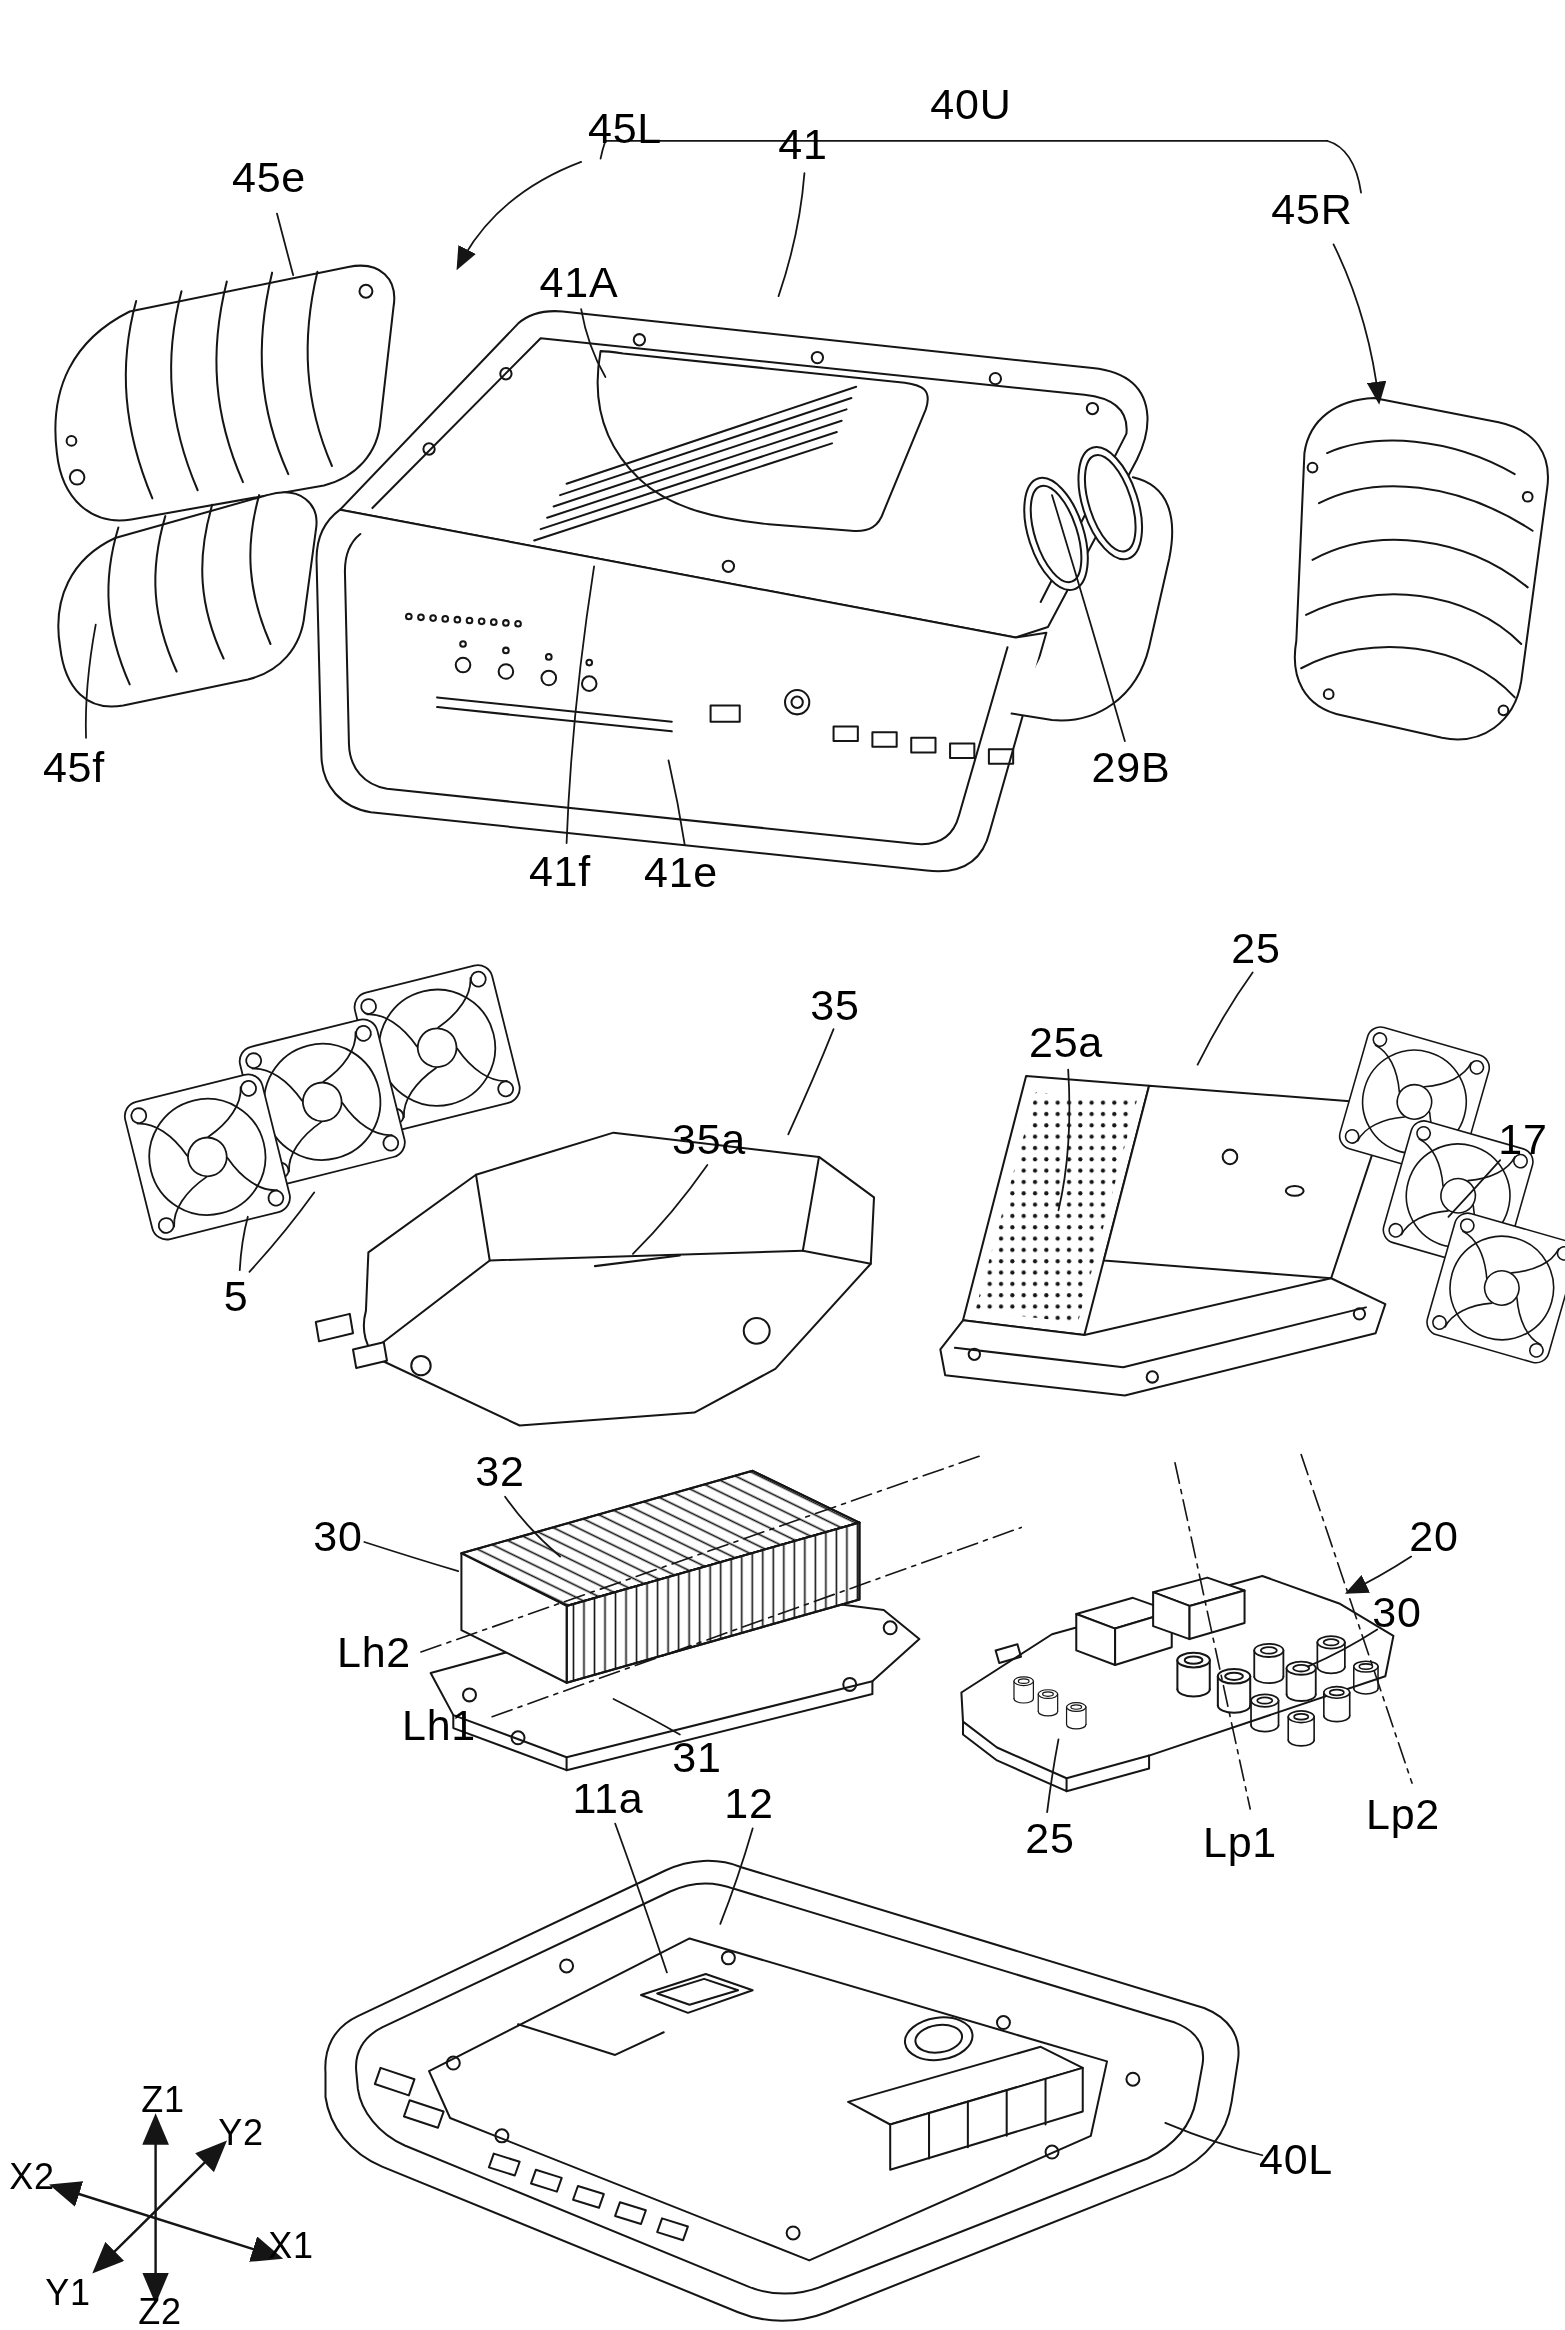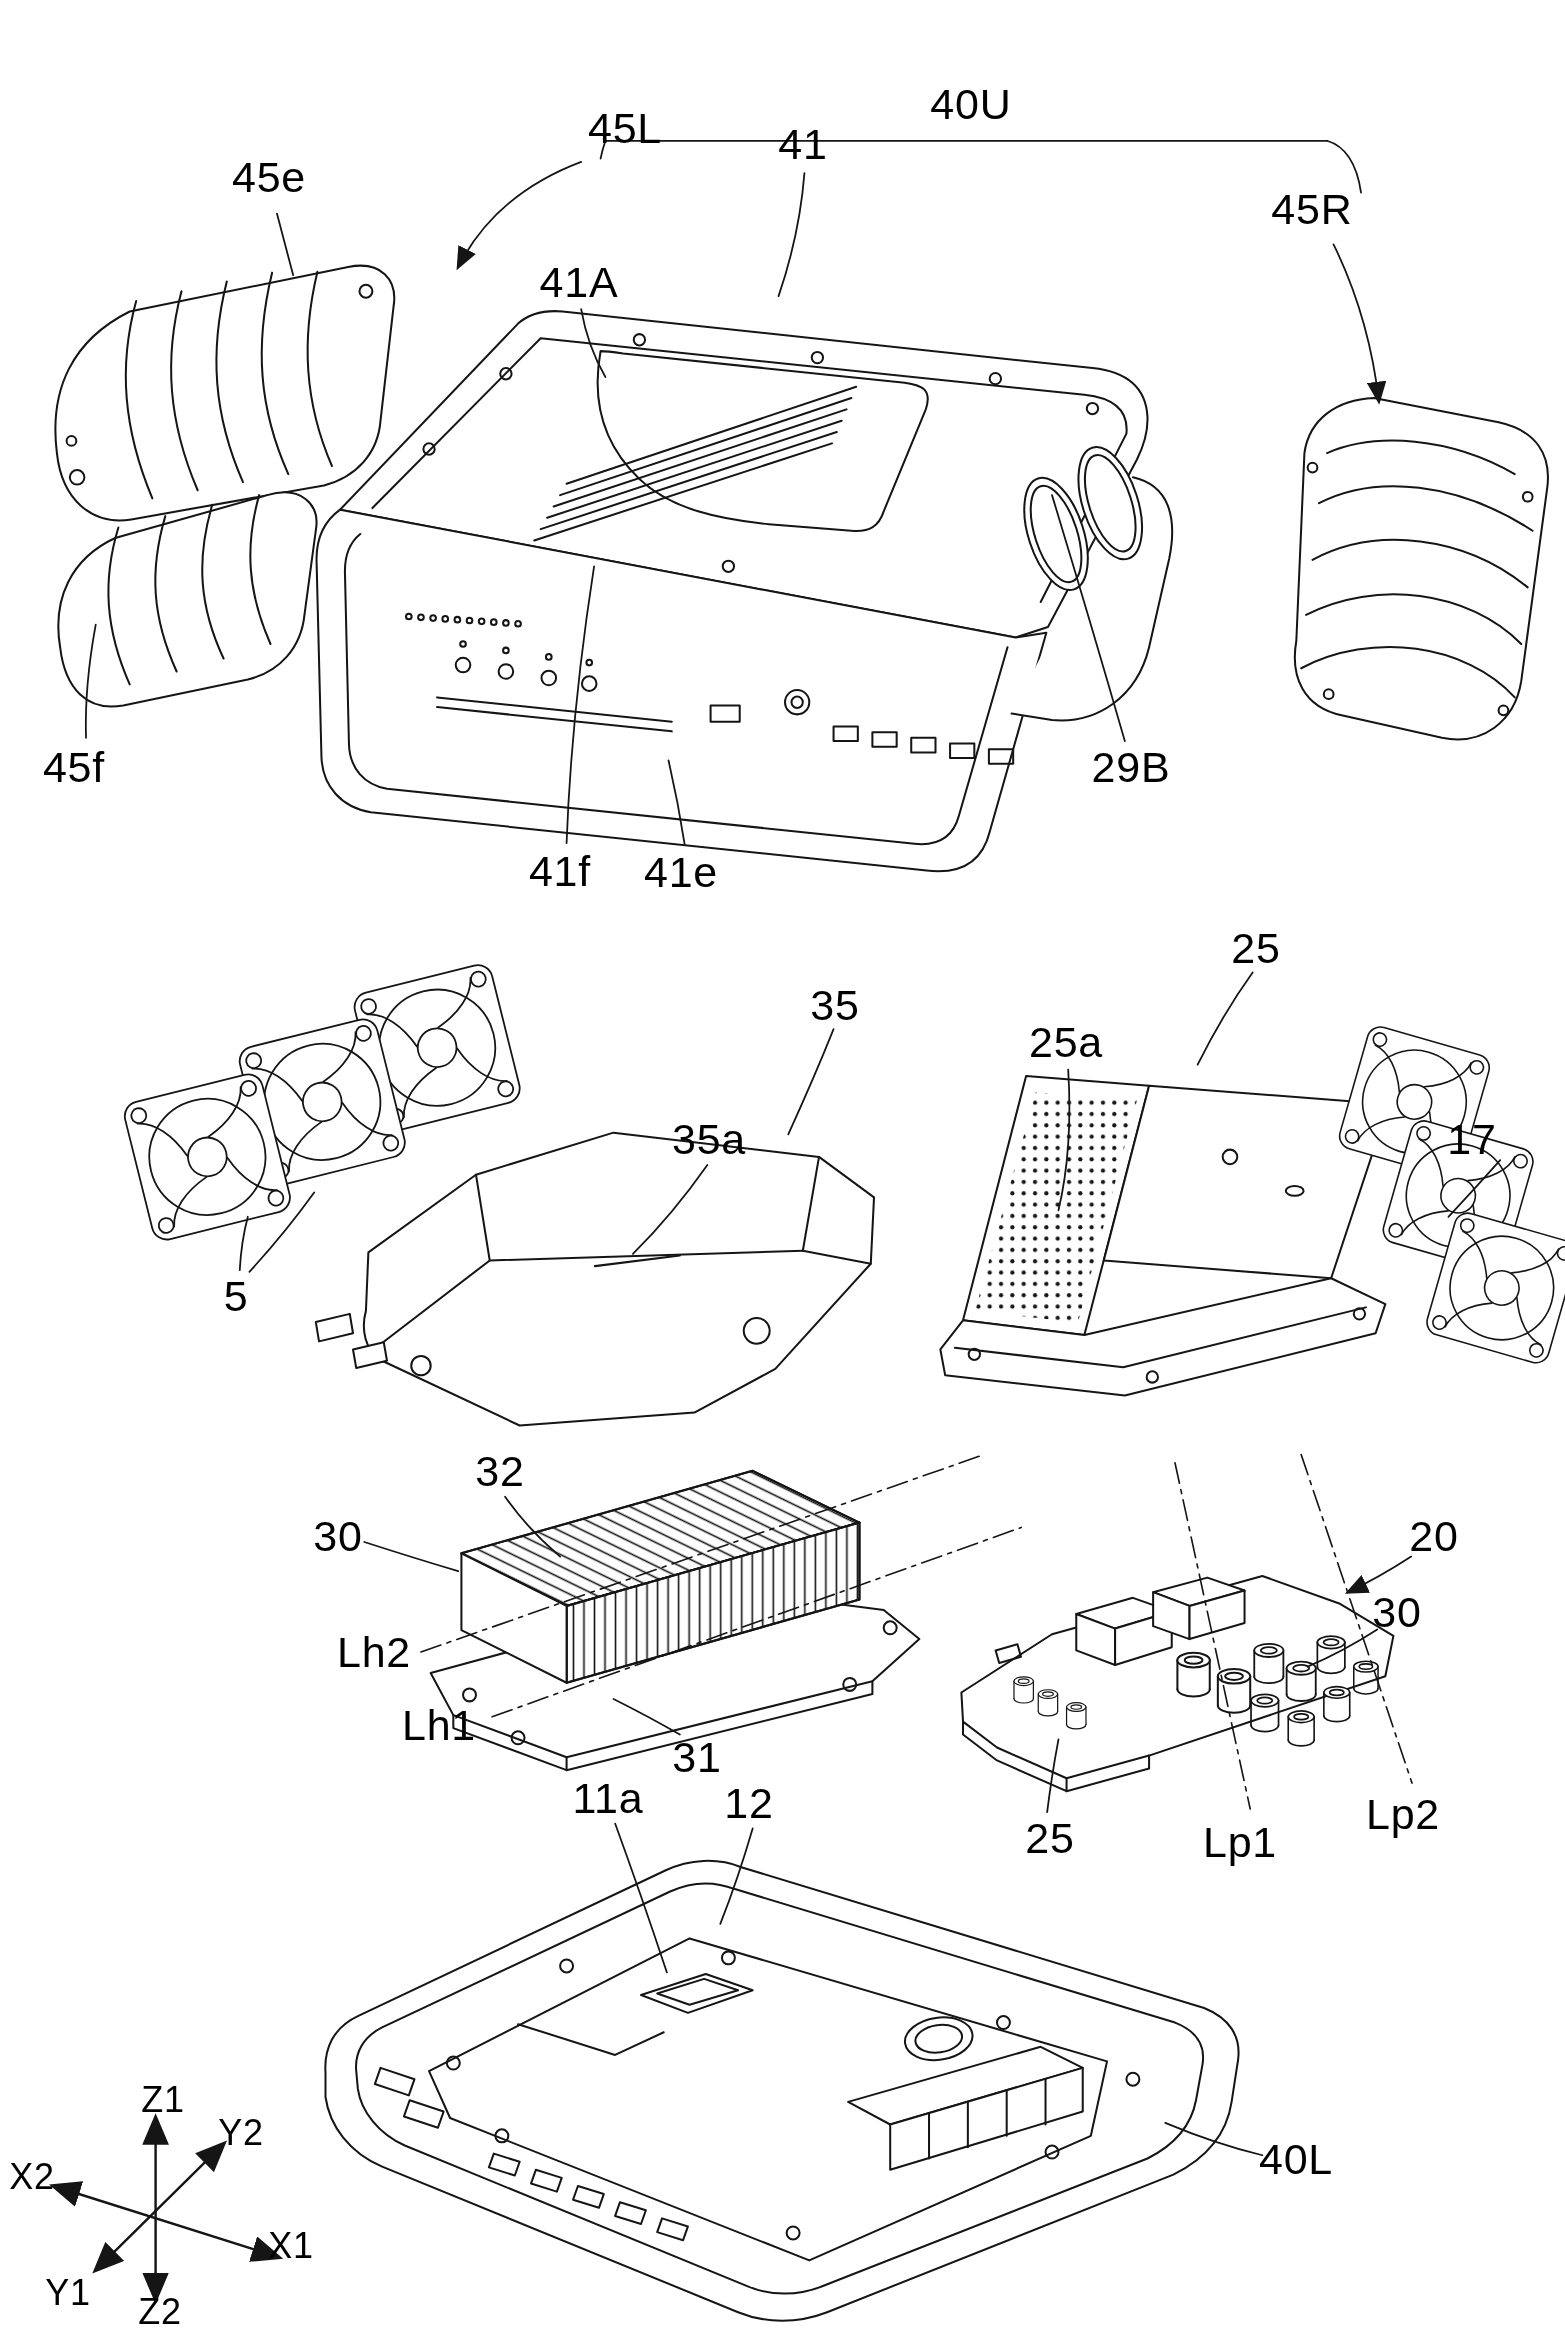--- a/index.html
+++ b/index.html
@@ -315,21 +315,21 @@
 <div class="lbl" style="left:1312px;top:209px">45R</div>
 <div class="lbl" style="left:269px;top:177px">45e</div>
 <div class="lbl" style="left:579px;top:282px">41A</div>
 <div class="lbl" style="left:1131px;top:767px">29B</div>
 <div class="lbl" style="left:74px;top:767px">45f</div>
 <div class="lbl" style="left:560px;top:871px">41f</div>
 <div class="lbl" style="left:681px;top:872px">41e</div>
 <div class="lbl" style="left:1256px;top:948px">25</div>
 <div class="lbl" style="left:835px;top:1005px">35</div>
 <div class="lbl" style="left:1066px;top:1042px">25a</div>
-<div class="lbl" style="left:1472px;top:1139px">17</div>
+<div class="lbl" style="left:1523px;top:1139px">17</div>
 <div class="lbl" style="left:709px;top:1139px">35a</div>
 <div class="lbl" style="left:236px;top:1296px">5</div>
 <div class="lbl" style="left:500px;top:1471px">32</div>
 <div class="lbl" style="left:338px;top:1536px">30</div>
 <div class="lbl" style="left:374px;top:1652px">Lh2</div>
 <div class="lbl" style="left:439px;top:1725px">Lh1</div>
 <div class="lbl" style="left:697px;top:1757px">31</div>
 <div class="lbl" style="left:1434px;top:1536px">20</div>
 <div class="lbl" style="left:1397px;top:1612px">30</div>
 <div class="lbl" style="left:1050px;top:1838px">25</div>

